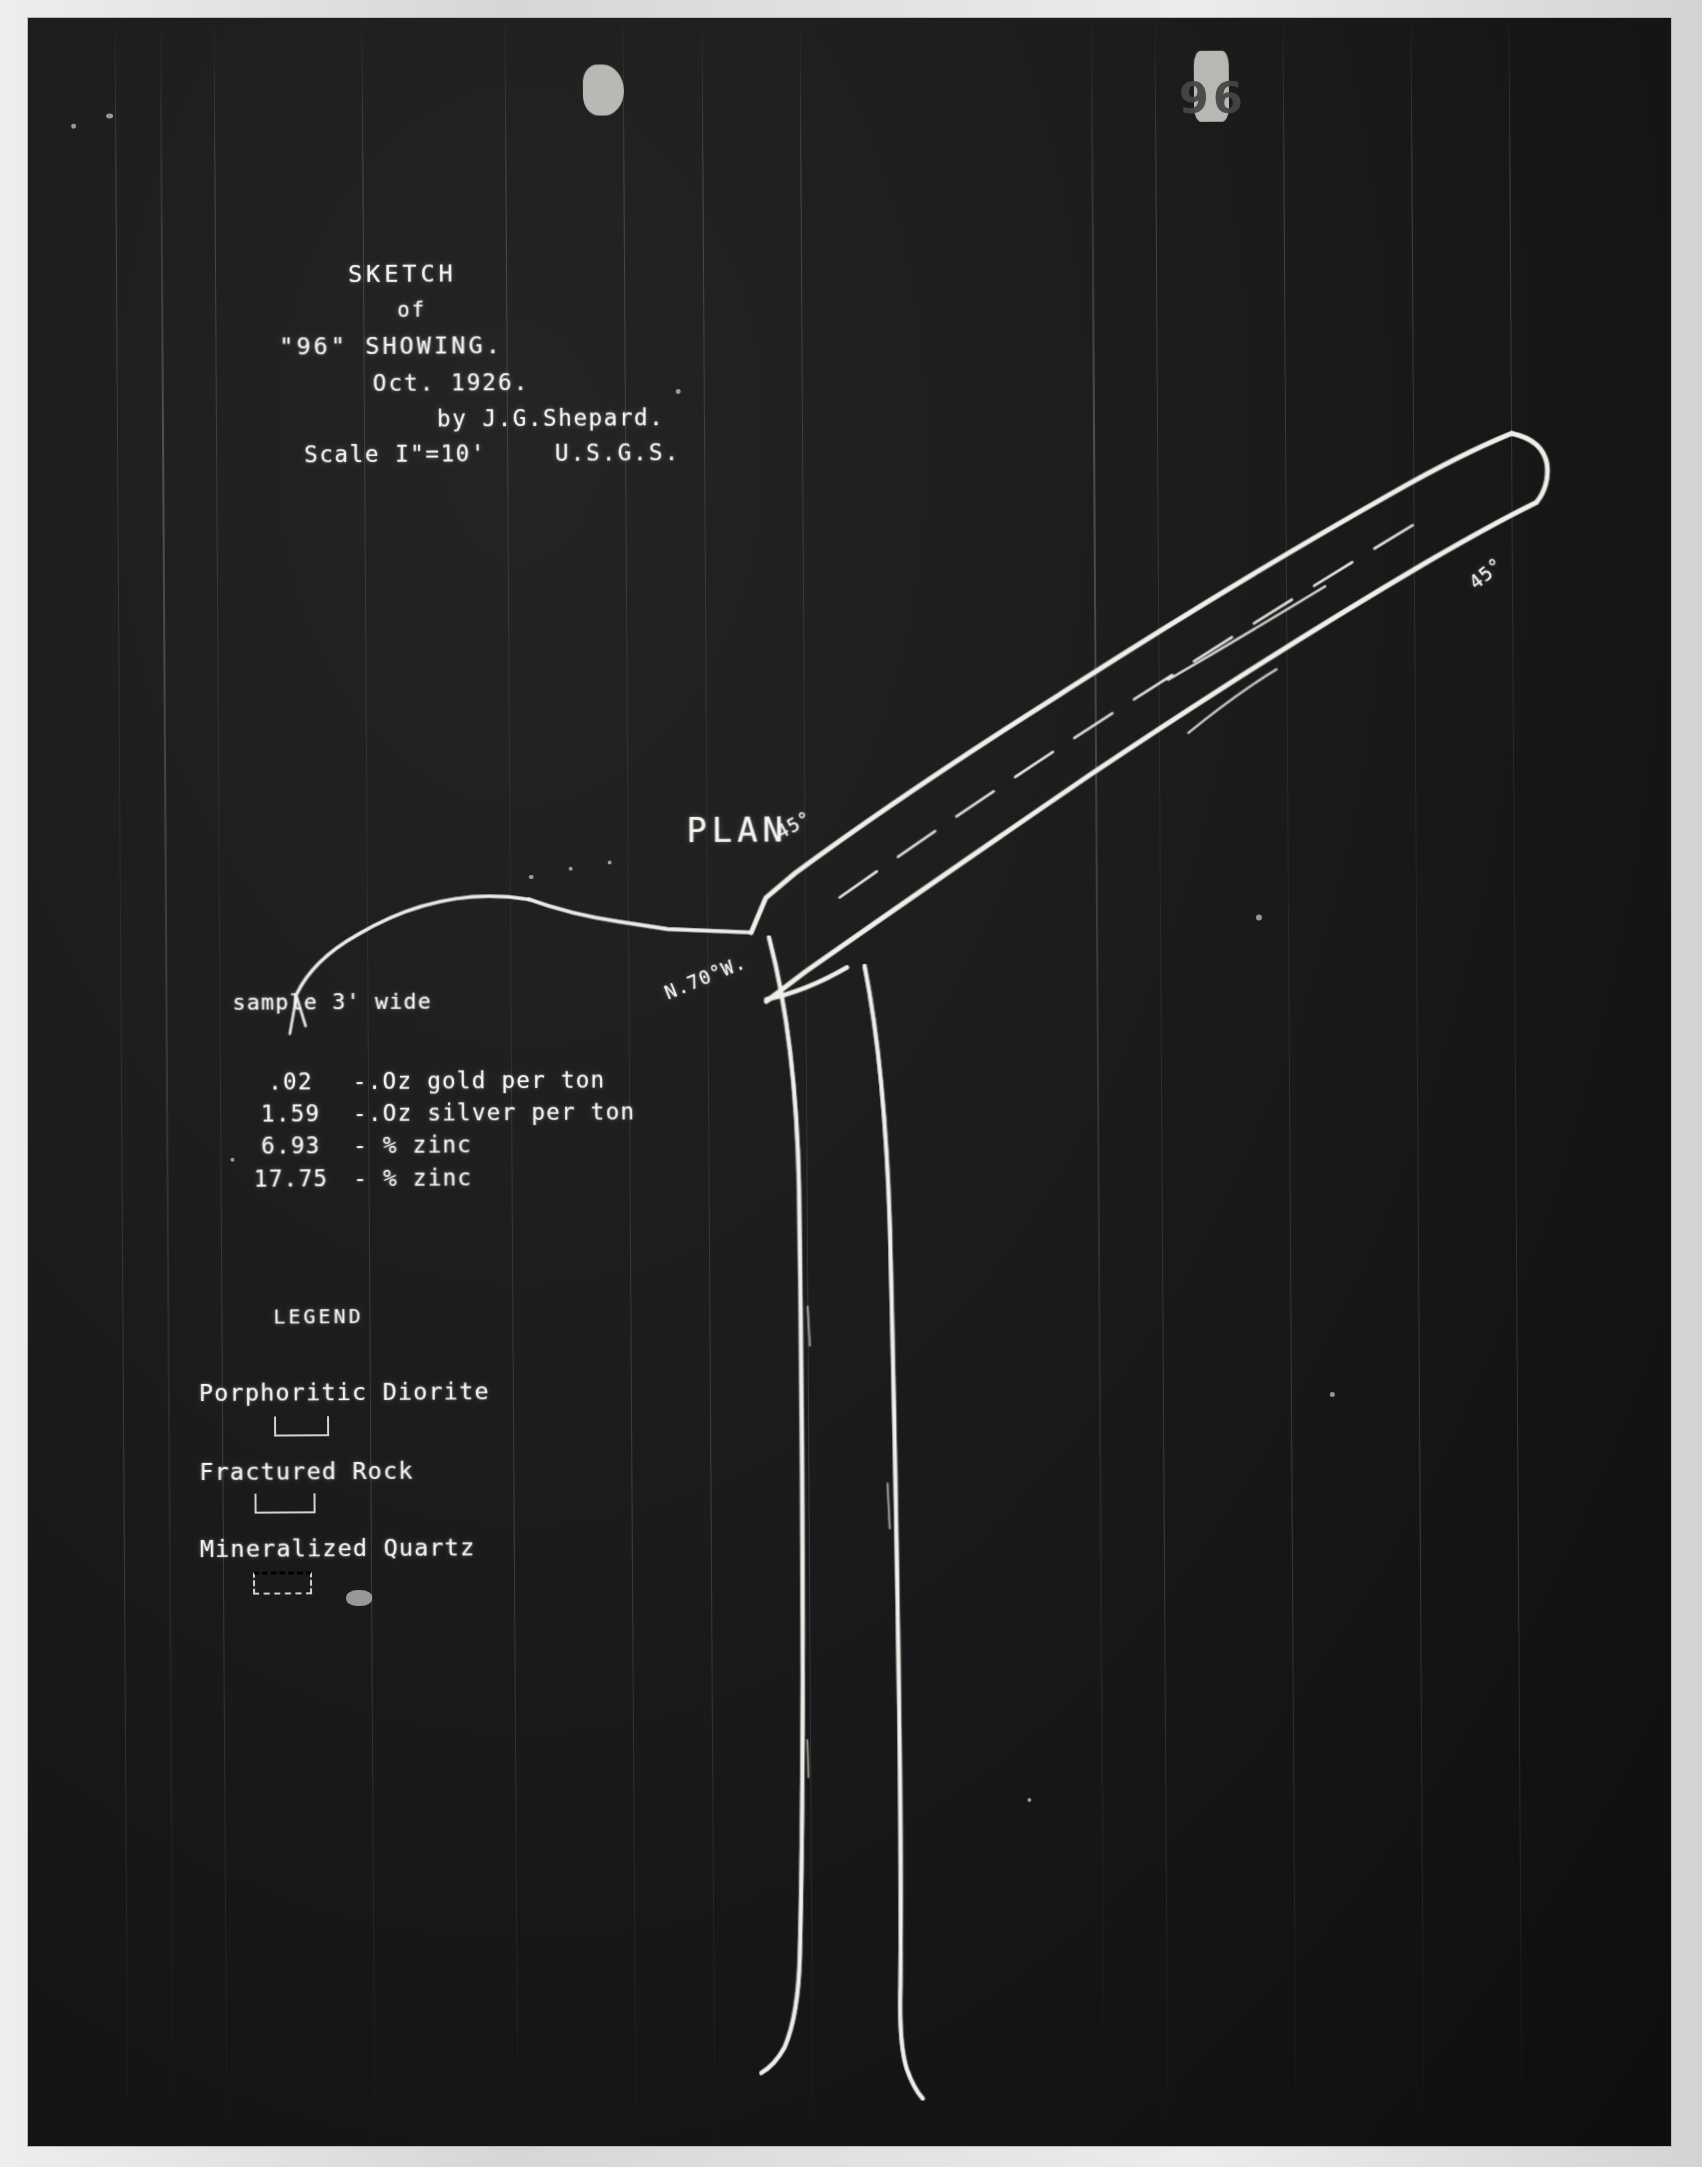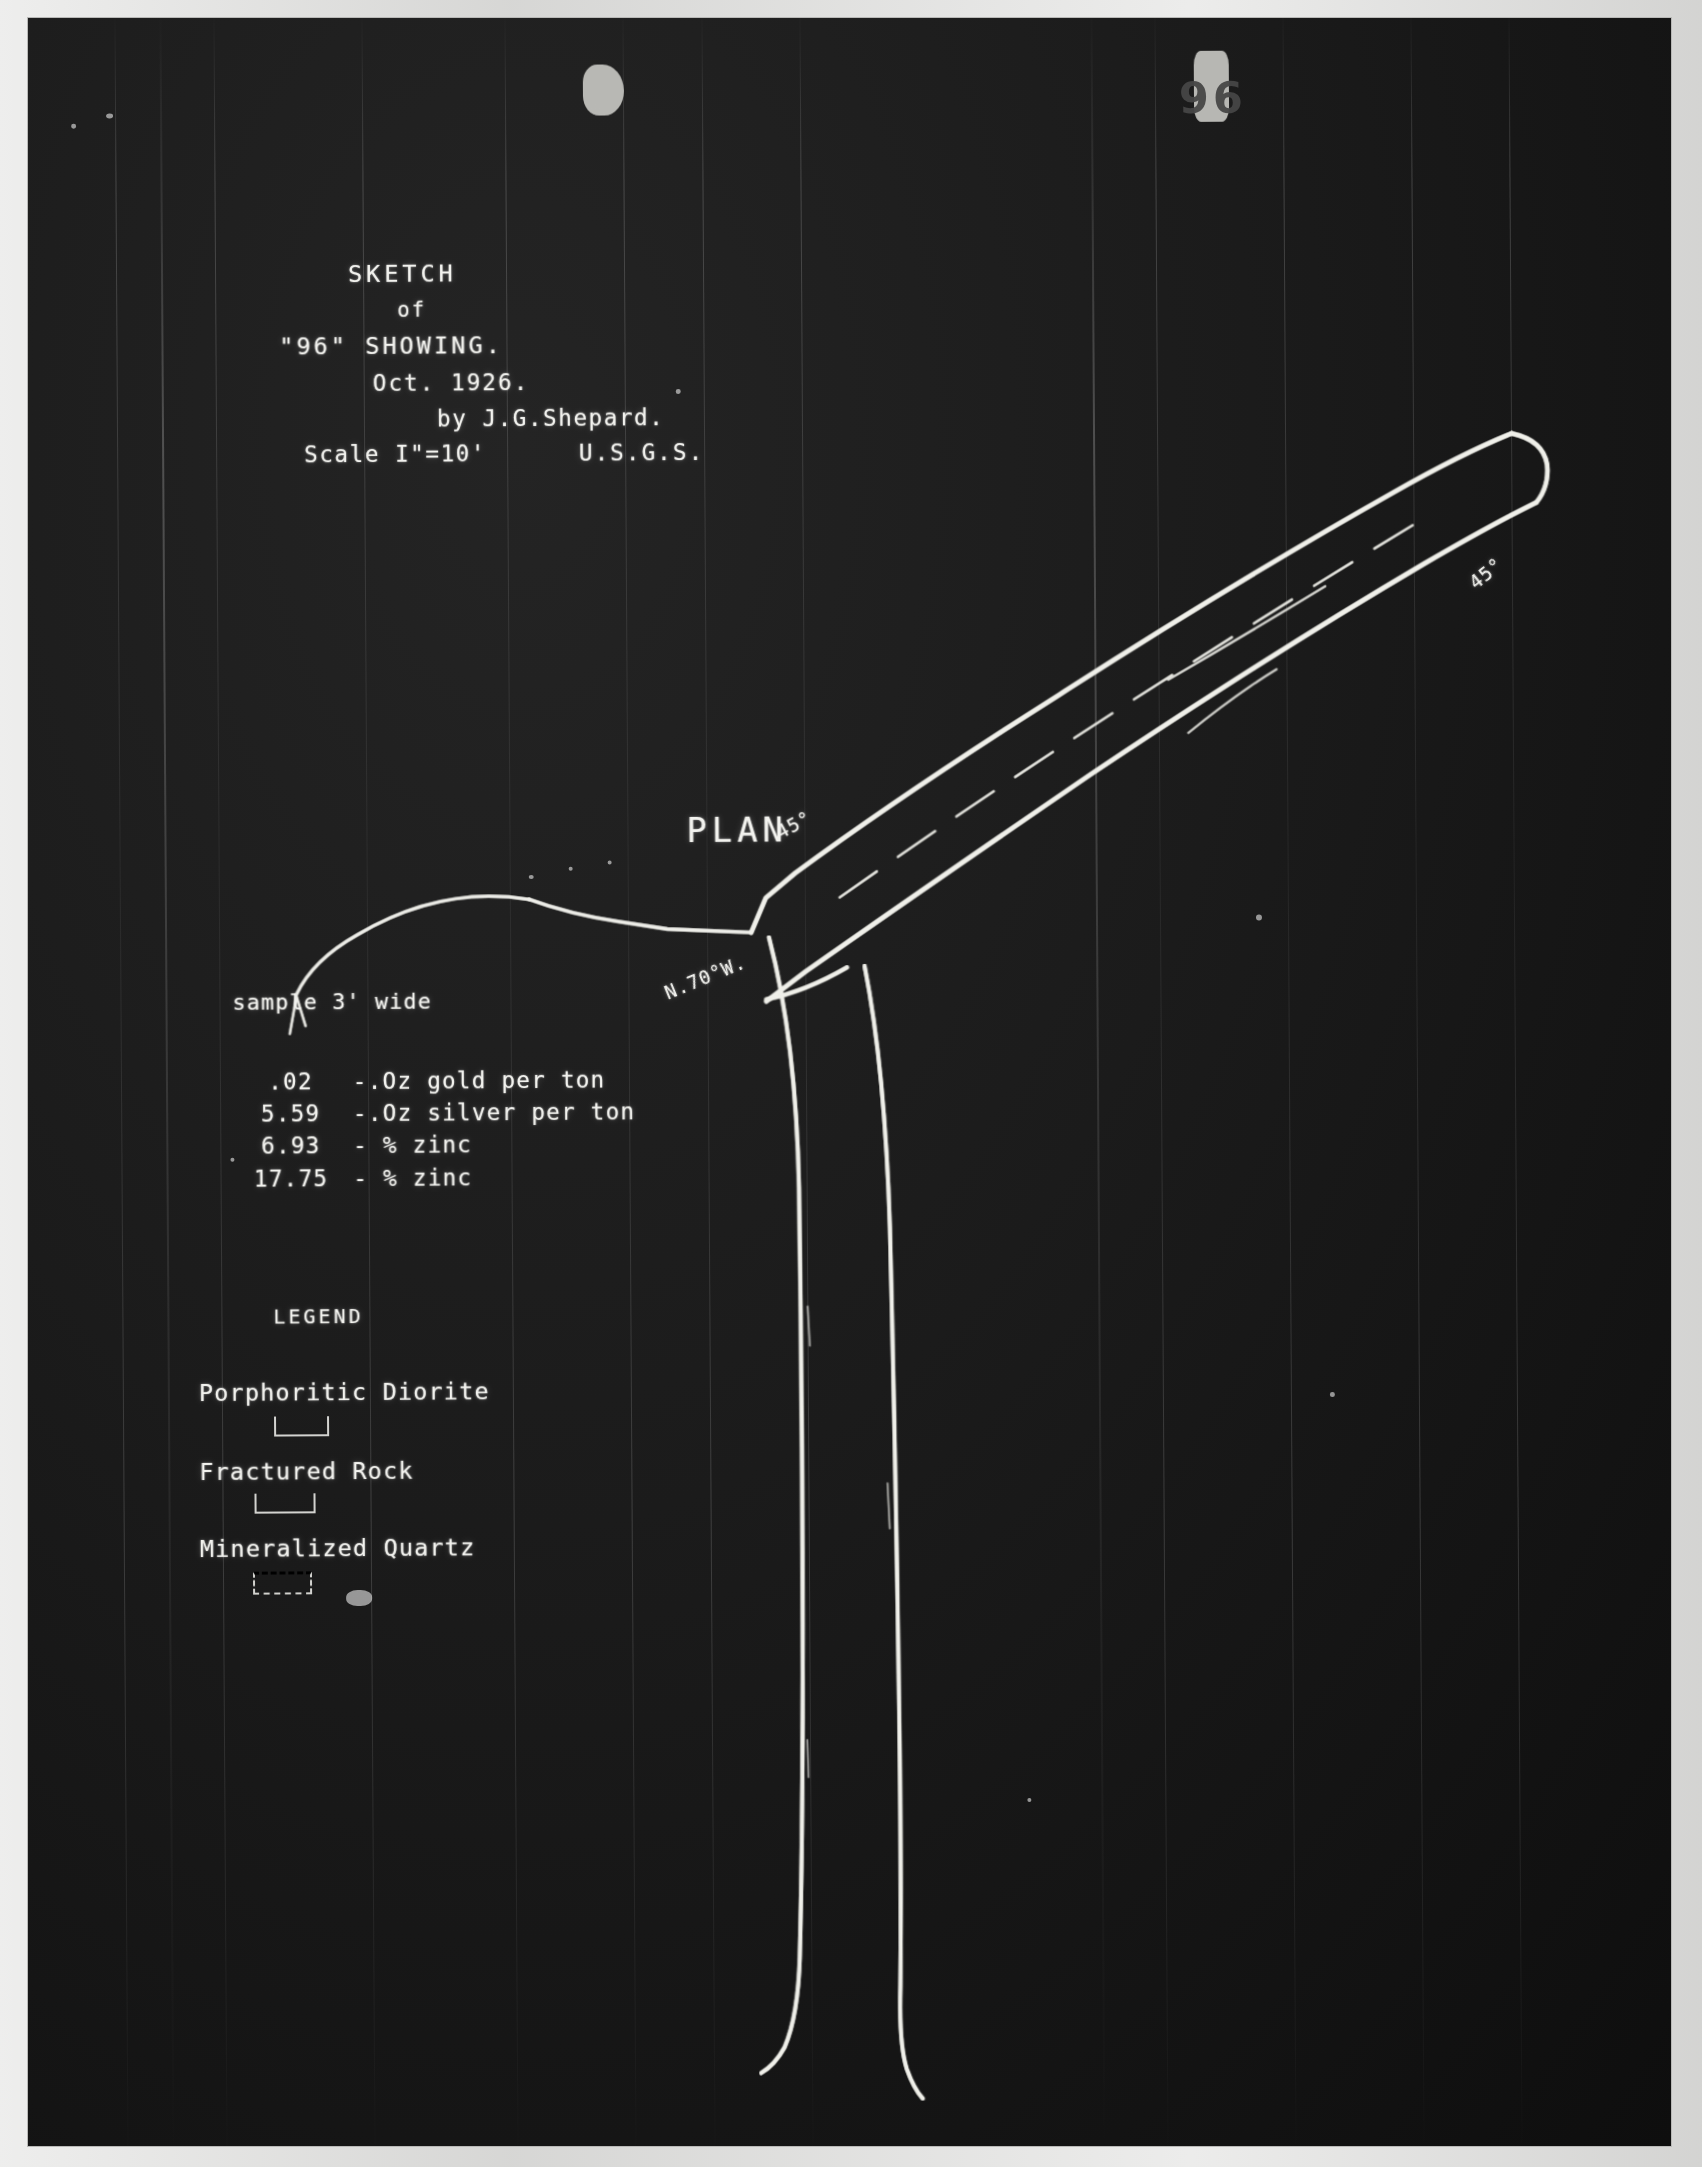--- a/index.html
+++ b/index.html
@@ -241,38 +241,38 @@
       </svg>
 
       <div class="hand" id="title-block">
         <div class="t-sketch">SKETCH</div>
         <div class="t-of">of</div>
         <div class="t-showing">"96" SHOWING.</div>
         <div class="t-date">Oct. 1926.</div>
         <div class="t-by">by J.G.Shepard.</div>
         <div>
           <span class="t-scale">Scale I"=10'</span>
-          <span class="t-usgs" style="margin-left:82px">U.S.G.S.</span>
+          <span class="t-usgs" style="margin-left:58px">U.S.G.S.</span>
         </div>
       </div>
 
       <div class="hand" id="plan-label">PLAN</div>
       <div class="hand bearing" id="dip-45-plan">45°</div>
       <div class="hand bearing" id="dip-45-ne">45°</div>
       <div class="hand bearing" id="bearing-n70">N.70°W.</div>
 
       <div class="hand" id="sample-note">sample 3' wide</div>
 
       <div class="hand" id="assay-list">
         <span class="row">
           <span class="num">.02</span>
           <span>-.Oz gold per ton</span>
         </span>
         <span class="row">
-          <span class="num">5.59</span>
+          <span class="num">1.59</span>
           <span>-.Oz silver per ton</span>
         </span>
         <span class="row">
           <span class="num">6.93</span>
           <span>- % zinc</span>
         </span>
         <span class="row">
           <span class="num">17.75</span>
           <span>- % zinc</span>
         </span>

